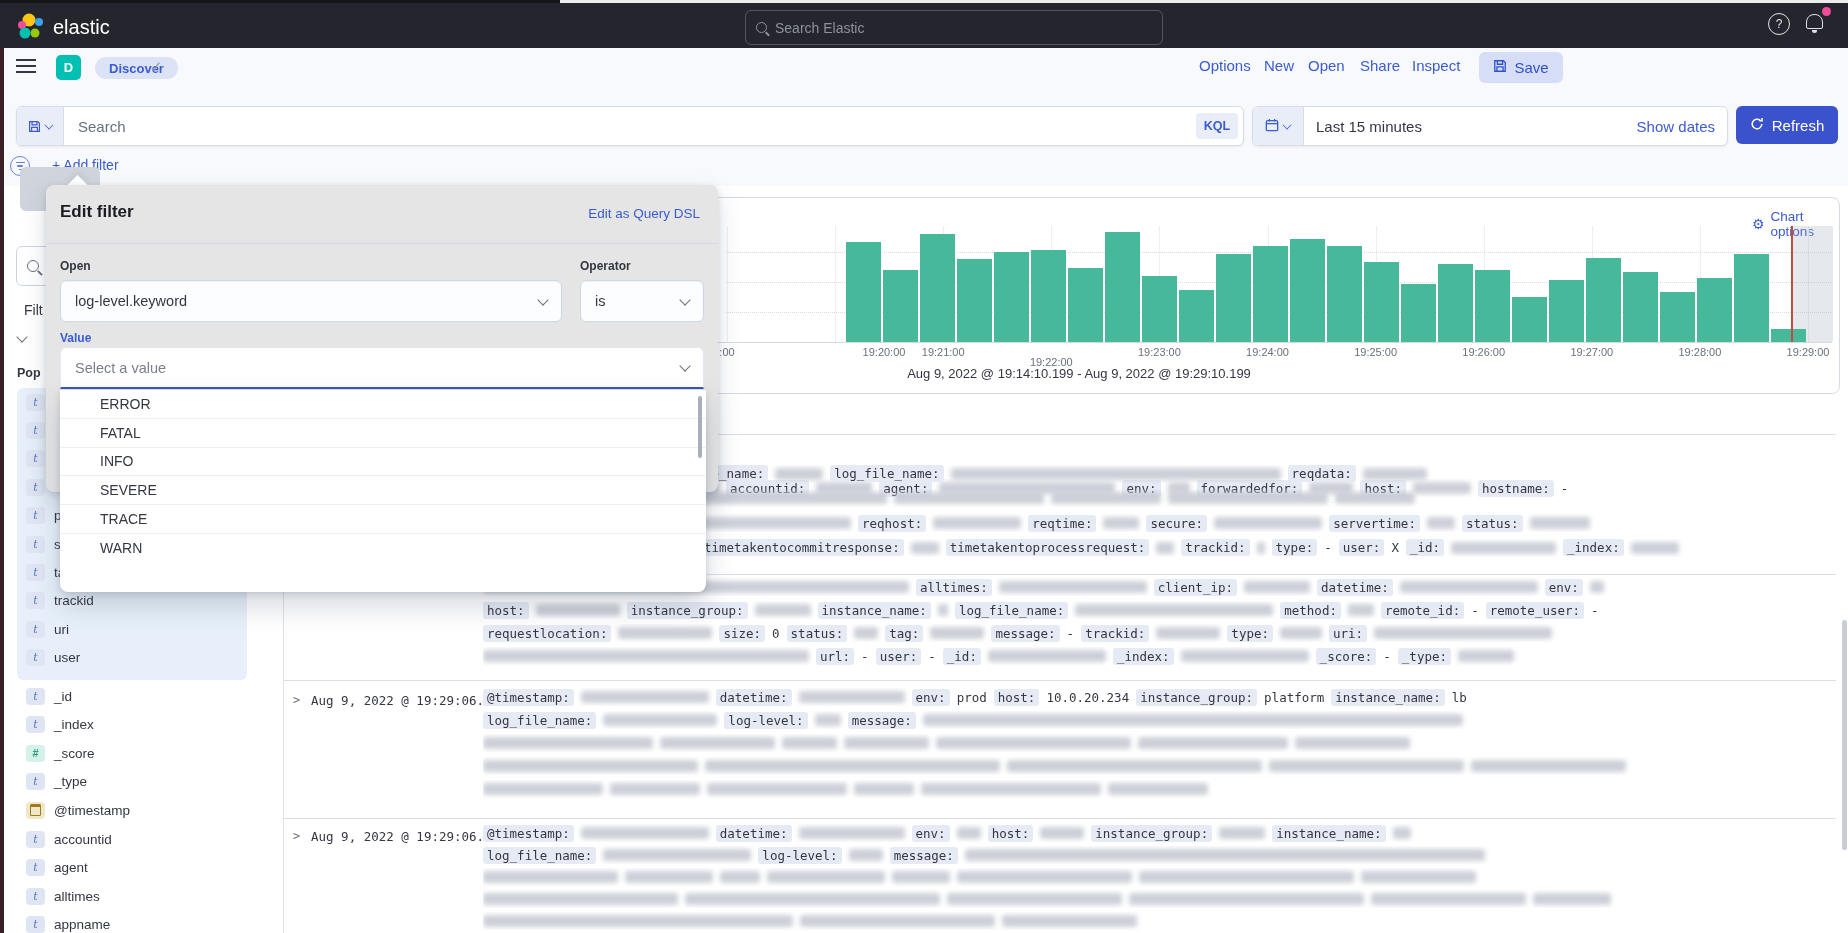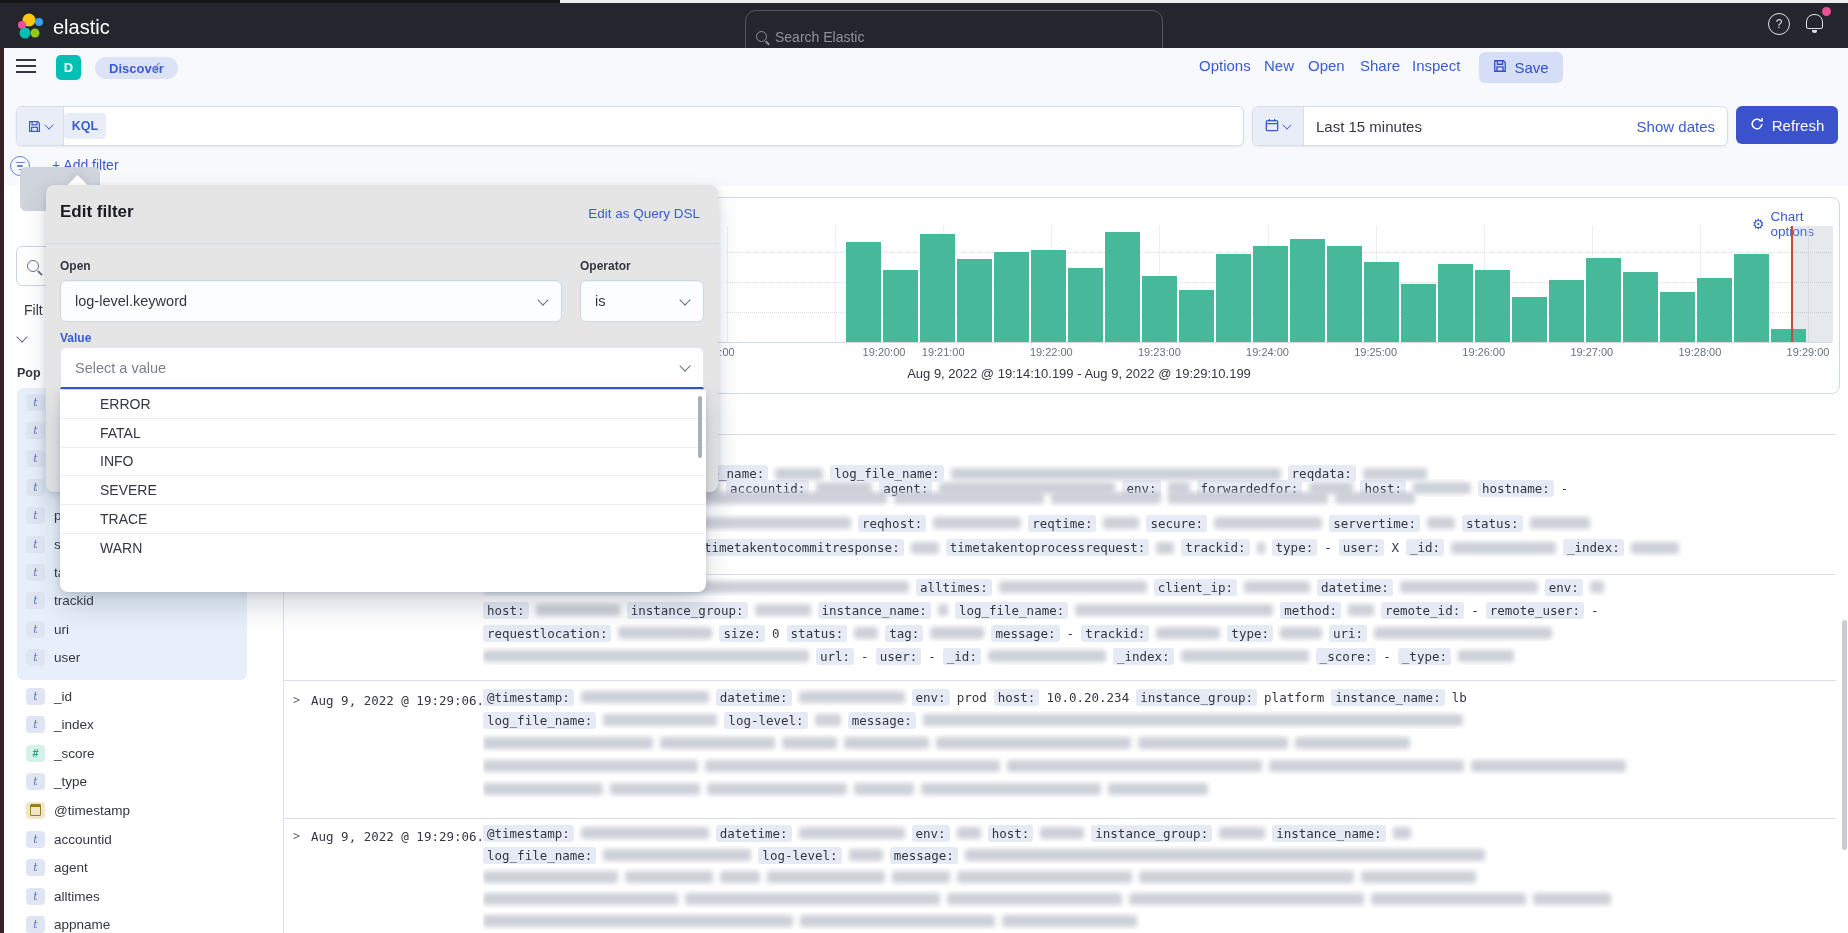--- a/index.html
+++ b/index.html
@@ -7,21 +7,21 @@
          font-family:"Liberation Sans",sans-serif;color:#343741;font-size:14px}
   .abs{position:absolute}
   .lnk{color:#3b5bd2;text-decoration:none;cursor:pointer}
   .mono{font-family:"DejaVu Sans Mono",monospace;font-size:12.5px}
   
   #topbar{position:absolute;left:0;top:0;width:1848px;height:48px;background:#25262d}
   #topstrip{position:absolute;left:0;top:0;width:1848px;height:3px;background:#ececec}
   #topstrip-l{position:absolute;left:0;top:0;width:560px;height:3px;background:#141519}
   #leftstripe{position:absolute;left:0;top:48px;width:4px;height:885px;background:#392028;z-index:90}
   .gsearch{position:absolute;left:745px;top:10px;width:396px;height:27px;border:1px solid #54565e;
-           border-radius:11px;display:flex;align-items:center;gap:8px;padding:12px 10px;color:#8d919b;font-size:14px}
+           border-radius:6px;display:flex;align-items:center;gap:8px;padding:3px 10px;color:#8d919b;font-size:14px}
   .mag{width:9px;height:9px;border:1.8px solid #8d919b;border-radius:50%;position:relative;flex:0 0 auto}
   .mag:after{content:"";position:absolute;width:5px;height:1.8px;background:#8d919b;transform:rotate(45deg);left:8px;top:10px}
   .ticon{color:#dfe2e8}
   
   #chrome{position:absolute;left:0;top:48px;width:1848px;height:138px;background:#f8f9fc}
   .hamb{width:20px;height:2.4px;background:#343741;box-shadow:0 6px 0 #343741,0 12px 0 #343741}
   .space-badge{position:absolute;left:56px;top:55px;width:25px;height:25px;background:#00bfb3;border-radius:5px;
                color:#fff;font-weight:bold;font-size:13px;display:flex;align-items:center;justify-content:center}
   .crumb{position:absolute;left:95px;top:57px;height:22px;padding:0 14px;background:#dde3f7;border-radius:12px;
          color:#3b5bd2;font-weight:bold;font-size:13px;display:flex;align-items:center}
@@ -162,20 +162,21 @@
   </div>
 
   <div class="qwrap">
     <div class="qsave">
       <svg width="13" height="13" viewBox="0 0 16 16">
           <path d="M2 2h10l2 2v10H2z" fill="none" stroke="#3b5bd2" stroke-width="1.5"></path>
       <path d="M5 2v4h6V2M4.5 14V9h7v5" fill="none" stroke="#3b5bd2" stroke-width="1.5"></path>
         </svg>
       <span class="chev blue" style="transform:rotate(45deg) scale(.8)"></span>
     </div>
+    <div class="qinput">Search</div>
     <div class="kql">KQL</div>
   </div>
 
   <div class="dwrap">
     <div class="dbtn">
       <span>
         <svg width="14" height="14" viewBox="0 0 16 16">
             <rect x="1.5" y="3" width="13" height="11.5" rx="1.5" fill="none" stroke="#3b5bd2" stroke-width="1.5"></rect>
         <path d="M1.5 6.5h13M5 1v3M11 1v3" stroke="#3b5bd2" stroke-width="1.5"></path>
           </svg>
@@ -340,21 +341,21 @@
       <div class="bar" style="left: 1623px; width: 35px; top: 272px; height: 70px;"></div>
       <div class="bar" style="left: 1660px; width: 35px; top: 292px; height: 50px;"></div>
       <div class="bar" style="left: 1697px; width: 35px; top: 278px; height: 64px;"></div>
       <div class="bar" style="left: 1734px; width: 35px; top: 254px; height: 88px;"></div>
       <div class="abs" style="left: 1791px; top: 226px; width: 42px; height: 116px; background: rgba(152, 162, 179, 0.25);"></div>
       <div class="bar" style="left: 1771px; width: 35px; top: 329px; height: 13px;"></div>
       <div class="abs" style="left: 1791px; top: 226px; width: 1.5px; height: 116px; background: rgb(198, 74, 60);"></div>
       <div class="tick" style="left: 727px;">:00</div>
       <div class="tick" style="left: 884px;">19:20:00</div>
       <div class="tick" style="left: 943.2px;">19:21:00</div>
-      <div class="tick" style="left: 1051.3px;">19:22:00</div>
+      <div class="tick" style="left: 1051.3px; margin-top: 10px;">19:22:00</div>
       <div class="tick" style="left: 1159.4px;">19:23:00</div>
       <div class="tick" style="left: 1267.5px;">19:24:00</div>
       <div class="tick" style="left: 1375.6px;">19:25:00</div>
       <div class="tick" style="left: 1483.7px;">19:26:00</div>
       <div class="tick" style="left: 1591.8px;">19:27:00</div>
       <div class="tick" style="left: 1699.9px;">19:28:00</div>
       <div class="tick" style="left: 1808px;">19:29:00</div>
     </div>
   <div class="subtitle">Aug 9, 2022 @ 19:14:10.199 - Aug 9, 2022 @ 19:29:10.199</div>
 

